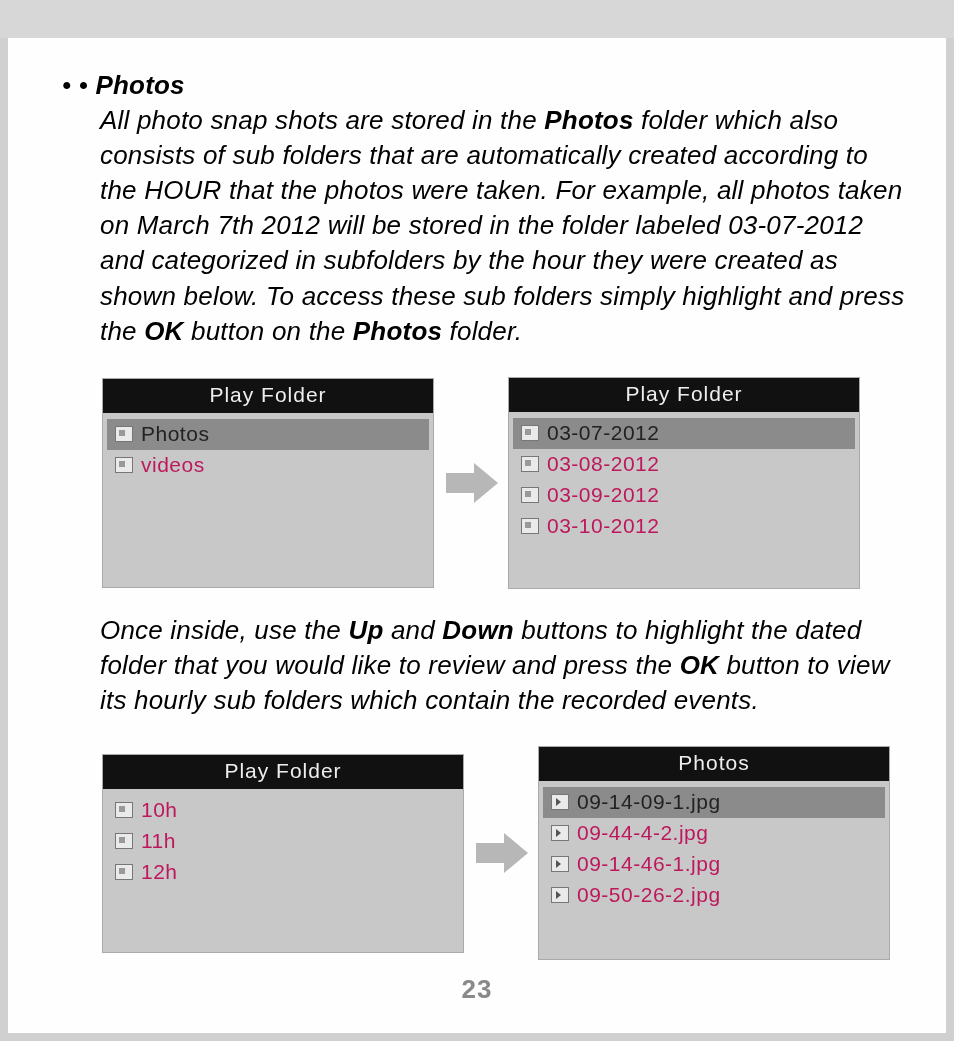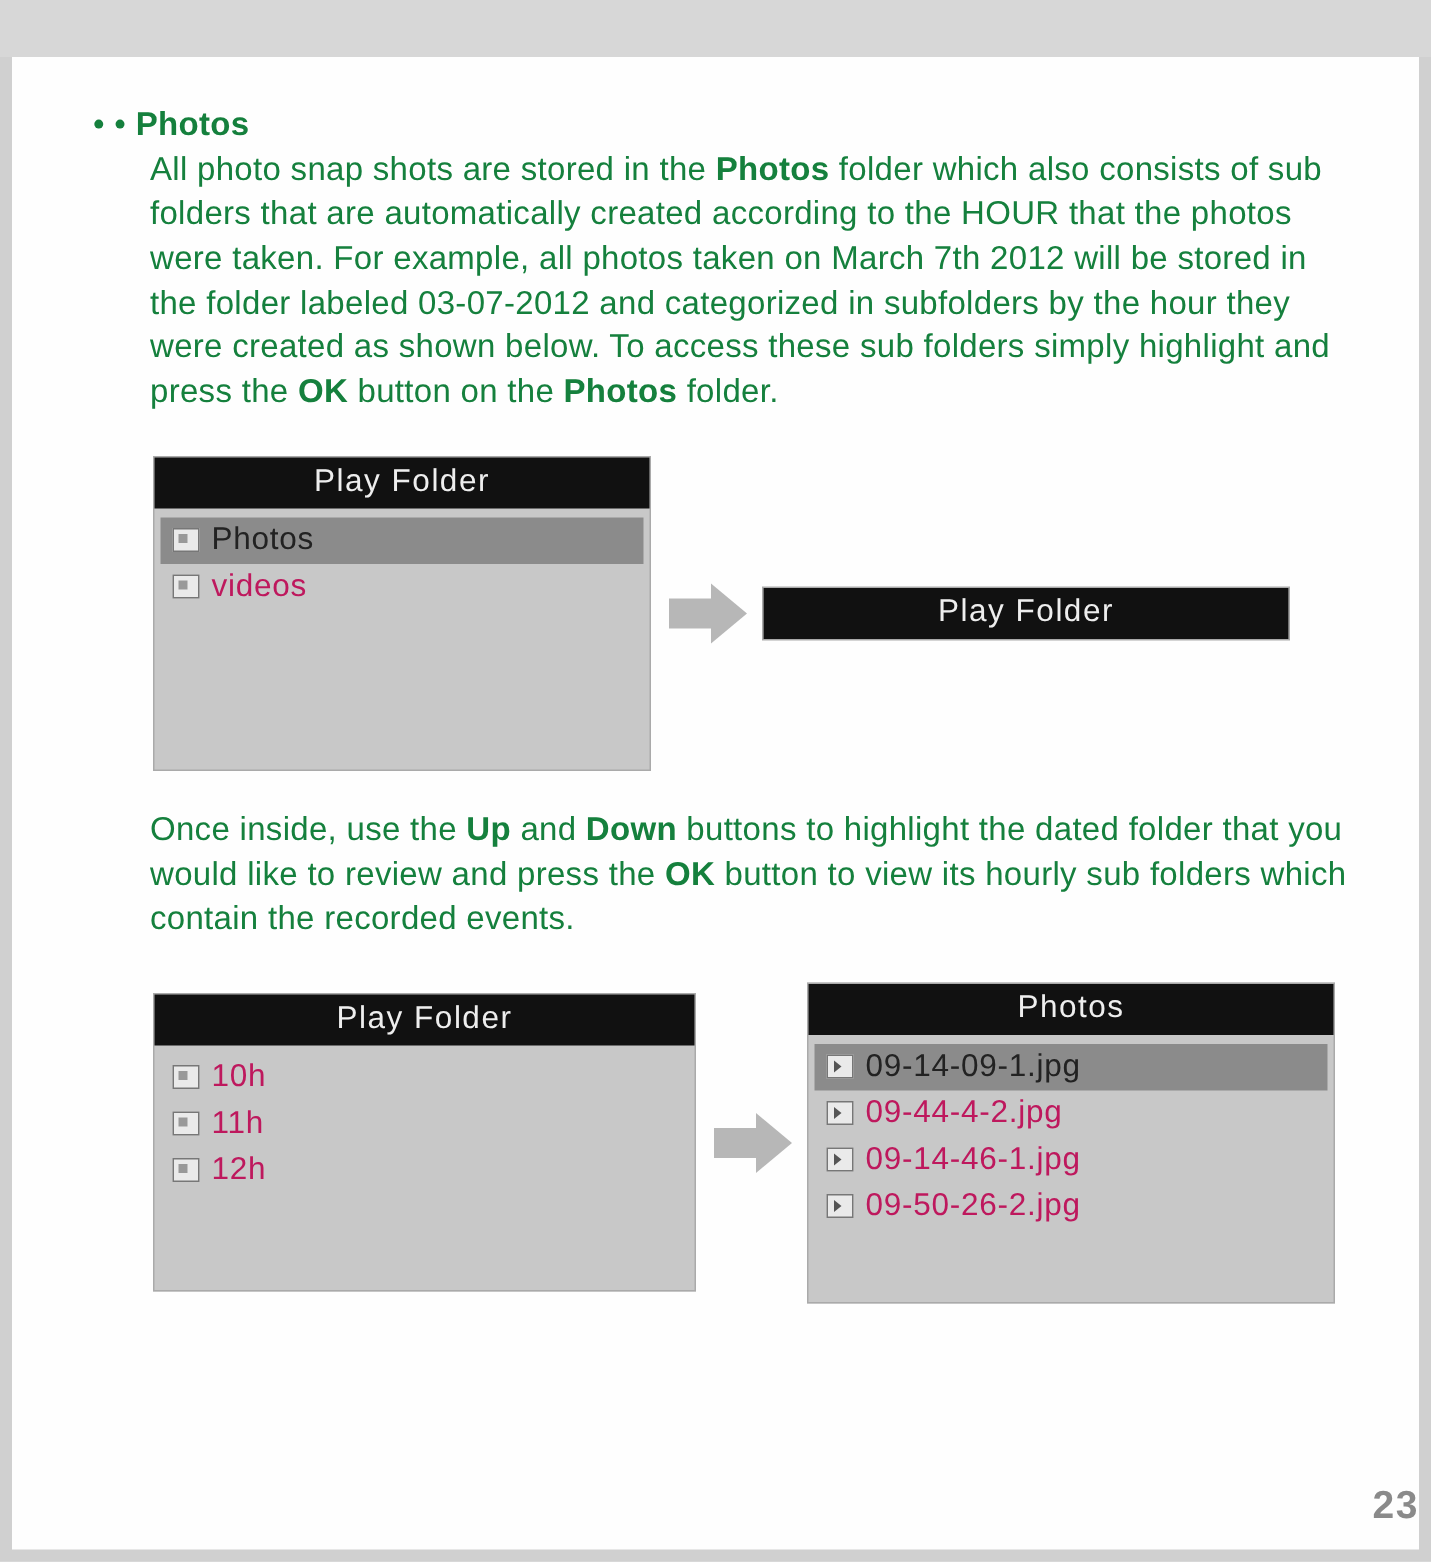--- a/index.html
+++ b/index.html
@@ -27,24 +27,25 @@
     position: absolute;
     top: 38px;
     left: 8px;
     right: 8px;
     bottom: 8px;
     background: #fefefe;
     box-sizing: border-box;
     padding: 30px 40px 0 40px;
   }
   .para {
-    font-size: 22px;
+    font-size: 26px;
     line-height: 1.35;
-    color: #15803d;
+    color: #000000;
     letter-spacing: .2px;
+    font-style: italic;
   }
   .bullet-block {
     padding-left: 14px;
   }
   .bullet-head {
     font-weight: 700;
   }
   .indent {
     padding-left: 38px;
   }
@@ -143,23 +144,23 @@
     position: absolute;
     left: 34px; top: 4px;
     width: 0; height: 0;
     border-left: 24px solid #b7b7b7;
     border-top: 20px solid transparent;
     border-bottom: 20px solid transparent;
   }
 
   .page-num {
     position: absolute;
-    bottom: 14px;
+    bottom: 28px;
     left: 0; right: 0;
-    text-align: right;
+    text-align: center;
     font-weight: 700;
     font-size: 26px;
     color: #8a8a8a;
     letter-spacing: 1px;
   }
 </style>
 </head>
 <body>
 
 <div class="page">
@@ -190,20 +191,39 @@
         </div>
       </div>
 
       <div class="arrow">
         <div class="shaft"></div>
           <div class="head"></div>
       </div>
 
       <div class="folder-panel panel-b">
         <div class="panel-head">Play Folder</div>
+        <div class="panel-body">
+          <div class="list-item selected">
+            <span class="folder-ic"></span>
+            <span>03-07-2012</span>
+          </div>
+          <div class="list-item">
+            <span class="folder-ic"></span>
+            <span>03-08-2012</span>
+          </div>
+          <div class="list-item">
+            <span class="folder-ic"></span>
+            <span>03-09-2012</span>
+          </div>
+          <div class="list-item">
+            <span class="folder-ic"></span>
+            <span>03-10-2012</span>
+          </div>
+          <div style="height:28px"></div>
+        </div>
       </div>
 
     </div>
 
     <div class="para indent" style="padding-left:52px">
       <span>Once inside, use the </span><b>Up</b><span> and </span><b>Down</b><span> buttons to highlight the dated folder that you would like to review and press the </span><b>OK</b><span> button to view its hourly sub folders which contain the recorded events.</span>
     </div>
 
     <div class="row-figs">
 

